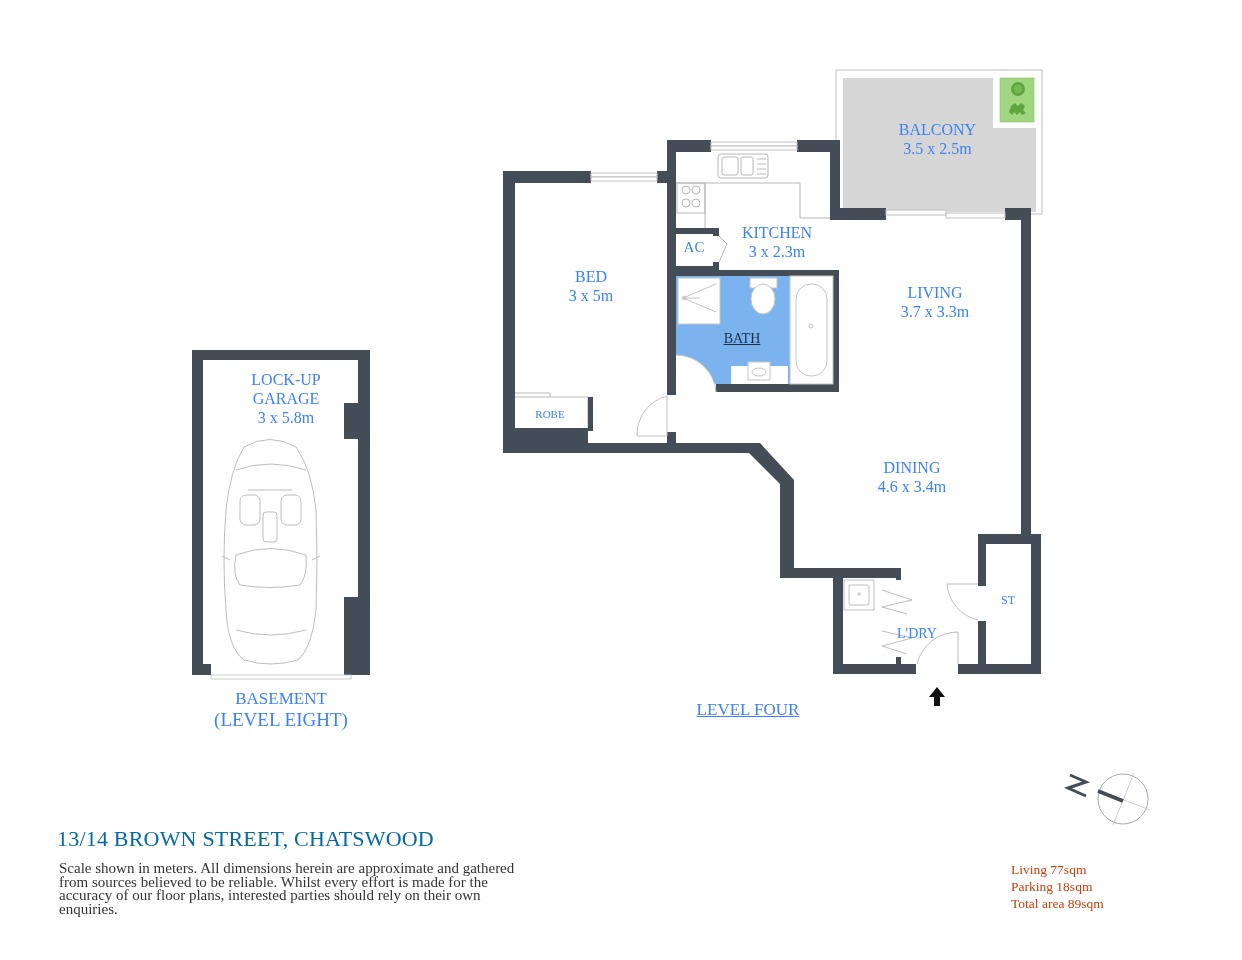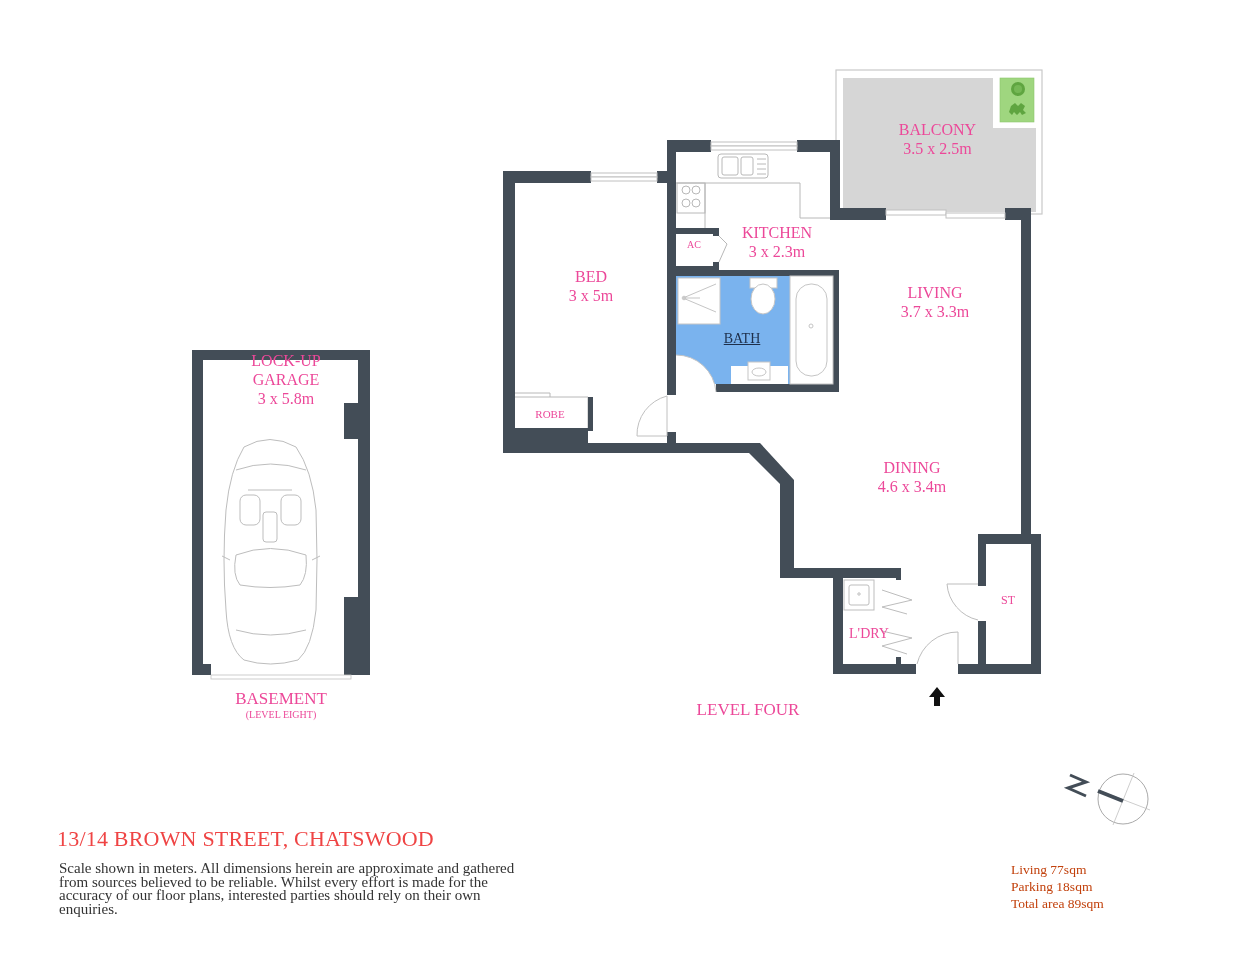--- a/index.html
+++ b/index.html
@@ -1,21 +1,21 @@
 <!DOCTYPE html>
 <html><head>
 <meta charset="utf-8">
 <style>
   html,body{margin:0;padding:0;background:#ffffff;}
   body{width:1242px;height:960px;position:relative;overflow:hidden;font-family:"DejaVu Serif","Liberation Serif",serif;color:#2b2f33;}
   svg.plan{position:absolute;left:0;top:0;}
-  .lbl{position:absolute;text-align:center;font-family:"Liberation Serif","DejaVu Serif",serif;color:#ec4899;line-height:1.18;white-space:nowrap;}
+  .lbl{position:absolute;text-align:center;font-family:"Liberation Serif","DejaVu Serif",serif;color:#3b82f6;line-height:1.18;white-space:nowrap;}
   .room{font-size:16px;}
   .small{font-size:11px;}
-  .title{position:absolute;left:57px;top:826px;font-size:22px;font-family:"Liberation Serif",serif;color:#ef4444;letter-spacing:0.2px;white-space:nowrap;}
+  .title{position:absolute;left:57px;top:826px;font-size:22px;font-family:"Liberation Serif",serif;color:#0369a1;letter-spacing:0.2px;white-space:nowrap;}
   .disclaimer{position:absolute;left:59px;top:862px;width:480px;font-size:15px;line-height:13.5px;font-family:Liberation Serif, serif;color:#333;}
   .areas{position:absolute;left:1011px;top:861px;font-size:13.5px;line-height:17px;font-family:"Liberation Serif",serif;color:#c2410c;}
   .areas div{white-space:nowrap;}
 </style>
 </head>
 <body>
 
 <svg class="plan" width="1242" height="960" viewBox="0 0 1242 960">
 
   <g>
@@ -176,48 +176,48 @@
 </svg>
 
 <div class="lbl room" style="left:870px;top:121px;width:135px;">
   <div>BALCONY</div>
   <div>3.5 x 2.5m</div>
 </div>
 <div class="lbl room" style="left:718px;top:224px;width:118px;">
   <div>KITCHEN</div>
   <div>3 x 2.3m</div>
 </div>
-<div class="lbl" style="left:678px;top:239px;width:32px;font-size:10px;">AC</div>
+<div class="lbl" style="left:678px;top:239px;width:32px;font-size:15px;">AC</div>
 <div class="lbl room" style="left:540px;top:268px;width:102px;">
   <div>BED</div>
   <div>3 x 5m</div>
 </div>
 <div class="lbl" style="left:714px;top:331px;width:56px;font-size:14px;color:#1e2f4a;text-decoration:underline;">BATH</div>
 <div class="lbl small" style="left:518px;top:408px;width:64px;">ROBE</div>
 <div class="lbl room" style="left:880px;top:284px;width:110px;">
   <div>LIVING</div>
   <div>3.7 x 3.3m</div>
 </div>
 <div class="lbl room" style="left:858px;top:459px;width:108px;">
   <div>DINING</div>
   <div>4.6 x 3.4m</div>
 </div>
-<div class="lbl" style="left:843px;top:626px;width:52px;font-size:14px;">L'DRY</div>
+<div class="lbl" style="left:843px;top:626px;width:52px;font-size:14px;padding-left:48px;">L'DRY</div>
 <div class="lbl" style="left:990px;top:593px;width:36px;font-size:12px;">ST</div>
-<div class="lbl room" style="left:224px;top:352px;width:124px;text-align:center;">
+<div class="lbl room" style="left:224px;top:371px;width:124px;text-align:center;">
   <div>LOCK-UP</div>
   <div>GARAGE</div>
   <div>3 x 5.8m</div>
 </div>
 
 <div class="lbl" style="left:200px;top:689px;width:162px;font-size:17px;">
   <div>BASEMENT</div>
-  <div style="font-size:10px;">(LEVEL EIGHT)</div>
-</div>
-<div class="lbl" style="left:680px;top:700px;width:136px;font-size:17px;">LEVEL FOUR</div>
+  <div style="font-size:19px;">(LEVEL EIGHT)</div>
+</div>
+<div class="lbl" style="left:680px;top:700px;width:136px;font-size:17px;text-decoration:underline;">LEVEL FOUR</div>
 
 <div class="title">13/14 BROWN STREET, CHATSWOOD</div>
 <div class="disclaimer">Scale shown in meters. All dimensions herein are approximate and gathered from sources believed to be  reliable. Whilst every effort is made for the accuracy of our floor plans, interested parties should rely on their own enquiries.</div>
 <div class="areas">
   <div>Living 77sqm</div>
   <div>Parking 18sqm</div>
   <div>Total area 89sqm</div>
 </div>
 
 </body></html>

